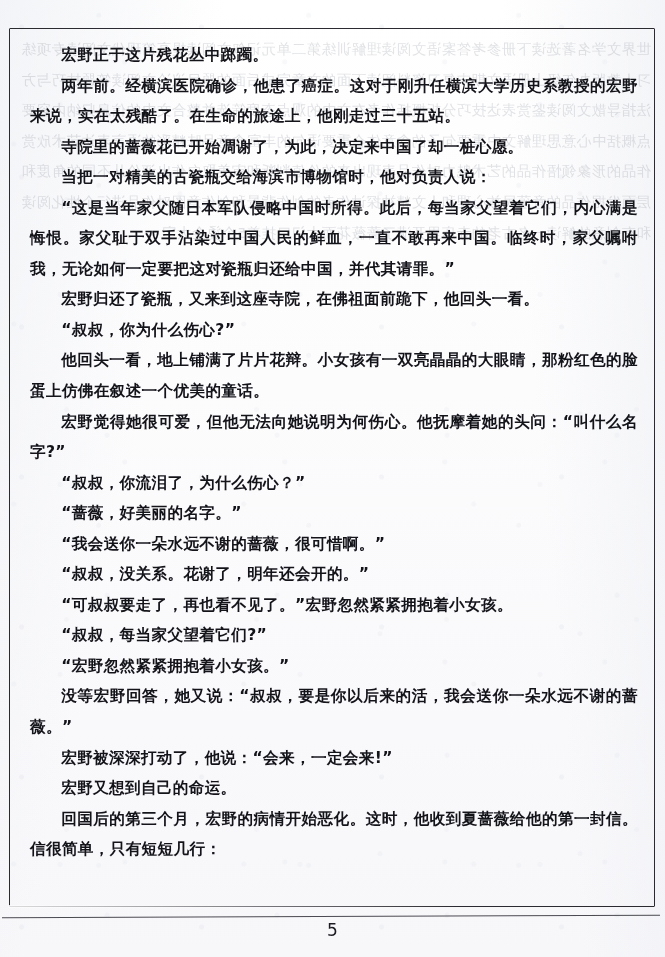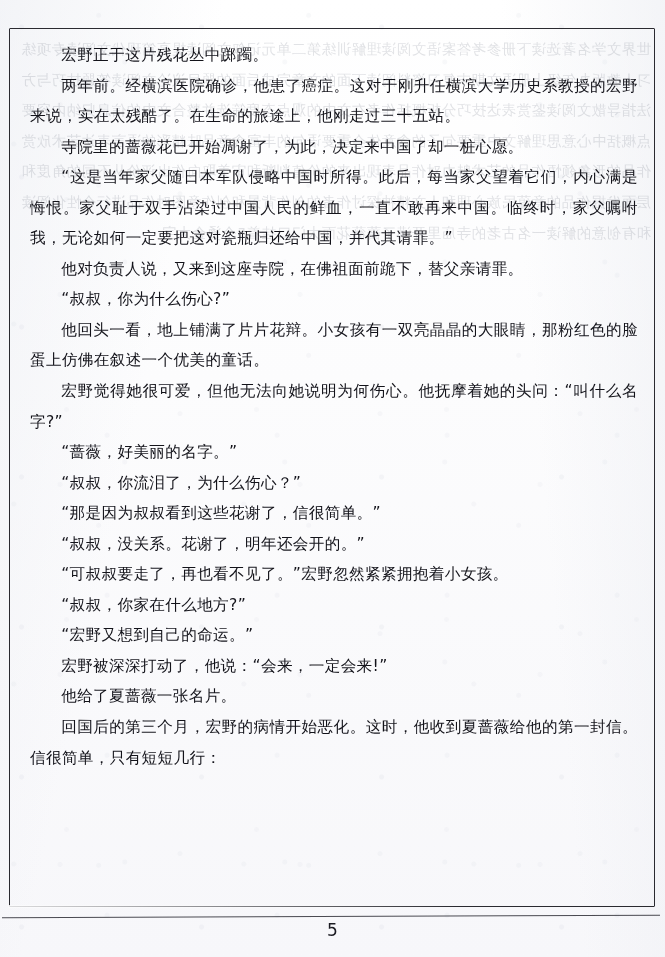--- a/index.html
+++ b/index.html
@@ -93,20 +93,21 @@
     font-size: 15.6px;
     line-height: 30.55px;
     letter-spacing: 0.35px;
     text-align: justify;
     text-justify: inter-character;
   }
 
   .para {
     margin: 0;
     text-indent: 2em;
+    font-weight: bold;
   }
 
   
   #footer-rule {
     position: absolute;
     left: 2px;
     top: 916px;
     width: 658px;
     height: 0;
     border-top: 1.4px solid #3b3b42;
@@ -132,32 +133,34 @@
 <div id="grain"></div>
 <div id="showthrough">世界文学名著选读下册参考答案语文阅读理解训练第二单元记叙文阅读提高篇现代文阅读专项练习人教版九年级上册语文期末复习资料阅读下面的文章完成后面的题目议论文阅读答题技巧与方法指导散文阅读鉴赏表达技巧分析概括作者在文中的观点态度筛选并整合文中的信息归纳内容要点概括中心意思理解文中重要句子的含意体会重要语句的丰富含意品味精彩的语言表达艺术欣赏作品的形象领悟作品的艺术魅力对作品表现出来的价值判断和审美取向作出评价从不同的角度和层面发掘作品的意蕴民族心理和人文精神探讨作者的创作背景和创作意图对作品进行个性化阅读和有创意的解读一名古老的寺庙里开满了蔷薇花而大门口挂着5个烫金大字</div>
 
 <div id="frame"></div>
 
 <div id="article">
 
   <p class="para">宏野正于这片残花丛中踯躅。</p>
   <p class="para">两年前。经横滨医院确诊，他患了癌症。这对于刚升任横滨大学历史系教授的宏野来说，实在太残酷了。在生命的旅途上，他刚走过三十五站。</p>
   <p class="para">寺院里的蔷薇花已开始凋谢了，为此，决定来中国了却一桩心愿。</p>
+  <p class="para">当把一对精美的古瓷瓶交给海滨市博物馆时，他对负责人说：</p>
   <p class="para">“这是当年家父随日本军队侵略中国时所得。此后，每当家父望着它们，内心满是悔恨。家父耻于双手沾染过中国人民的鲜血，一直不敢再来中国。临终时，家父嘱咐我，无论如何一定要把这对瓷瓶归还给中国，并代其请罪。”</p>
-  <p class="para">他对负责人说，又来到这座寺院，在佛祖面前跪下，替父亲请罪。</p>
+  <p class="para">宏野归还了瓷瓶，又来到这座寺院，在佛祖面前跪下，他回头一看。</p>
   <p class="para">“叔叔，你为什么伤心?”</p>
   <p class="para">他回头一看，地上铺满了片片花辩。小女孩有一双亮晶晶的大眼睛，那粉红色的脸蛋上仿佛在叙述一个优美的童话。</p>
   <p class="para">宏野觉得她很可爱，但他无法向她说明为何伤心。他抚摩着她的头问：“叫什么名字?”</p>
+  <p class="para">“叔叔，你流泪了，为什么伤心？”</p>
   <p class="para">“蔷薇，好美丽的名字。”</p>
-  <p class="para">“叔叔，你流泪了，为什么伤心？”</p>
-  <p class="para">“那是因为叔叔看到这些花谢了，信很简单。”</p>
+  <p class="para">“我会送你一朵水远不谢的蔷薇，很可惜啊。”</p>
   <p class="para">“叔叔，没关系。花谢了，明年还会开的。”</p>
   <p class="para">“可叔叔要走了，再也看不见了。”宏野忽然紧紧拥抱着小女孩。</p>
-  <p class="para">“叔叔，你家在什么地方?”</p>
-  <p class="para">“宏野又想到自己的命运。”</p>
+  <p class="para">“叔叔，每当家父望着它们?”</p>
+  <p class="para">“宏野忽然紧紧拥抱着小女孩。”</p>
+  <p class="para">没等宏野回答，她又说：“叔叔，要是你以后来的活，我会送你一朵水远不谢的蔷薇。”</p>
   <p class="para">宏野被深深打动了，他说：“会来，一定会来!”</p>
-  <p class="para">他给了夏蔷薇一张名片。</p>
+  <p class="para">宏野又想到自己的命运。</p>
   <p class="para">回国后的第三个月，宏野的病情开始恶化。这时，他收到夏蔷薇给他的第一封信。信很简单，只有短短几行：</p>
 
 </div>
 
 <div id="footer-rule"></div>
 <div id="page-number">5</div>
 
 </body></html>

